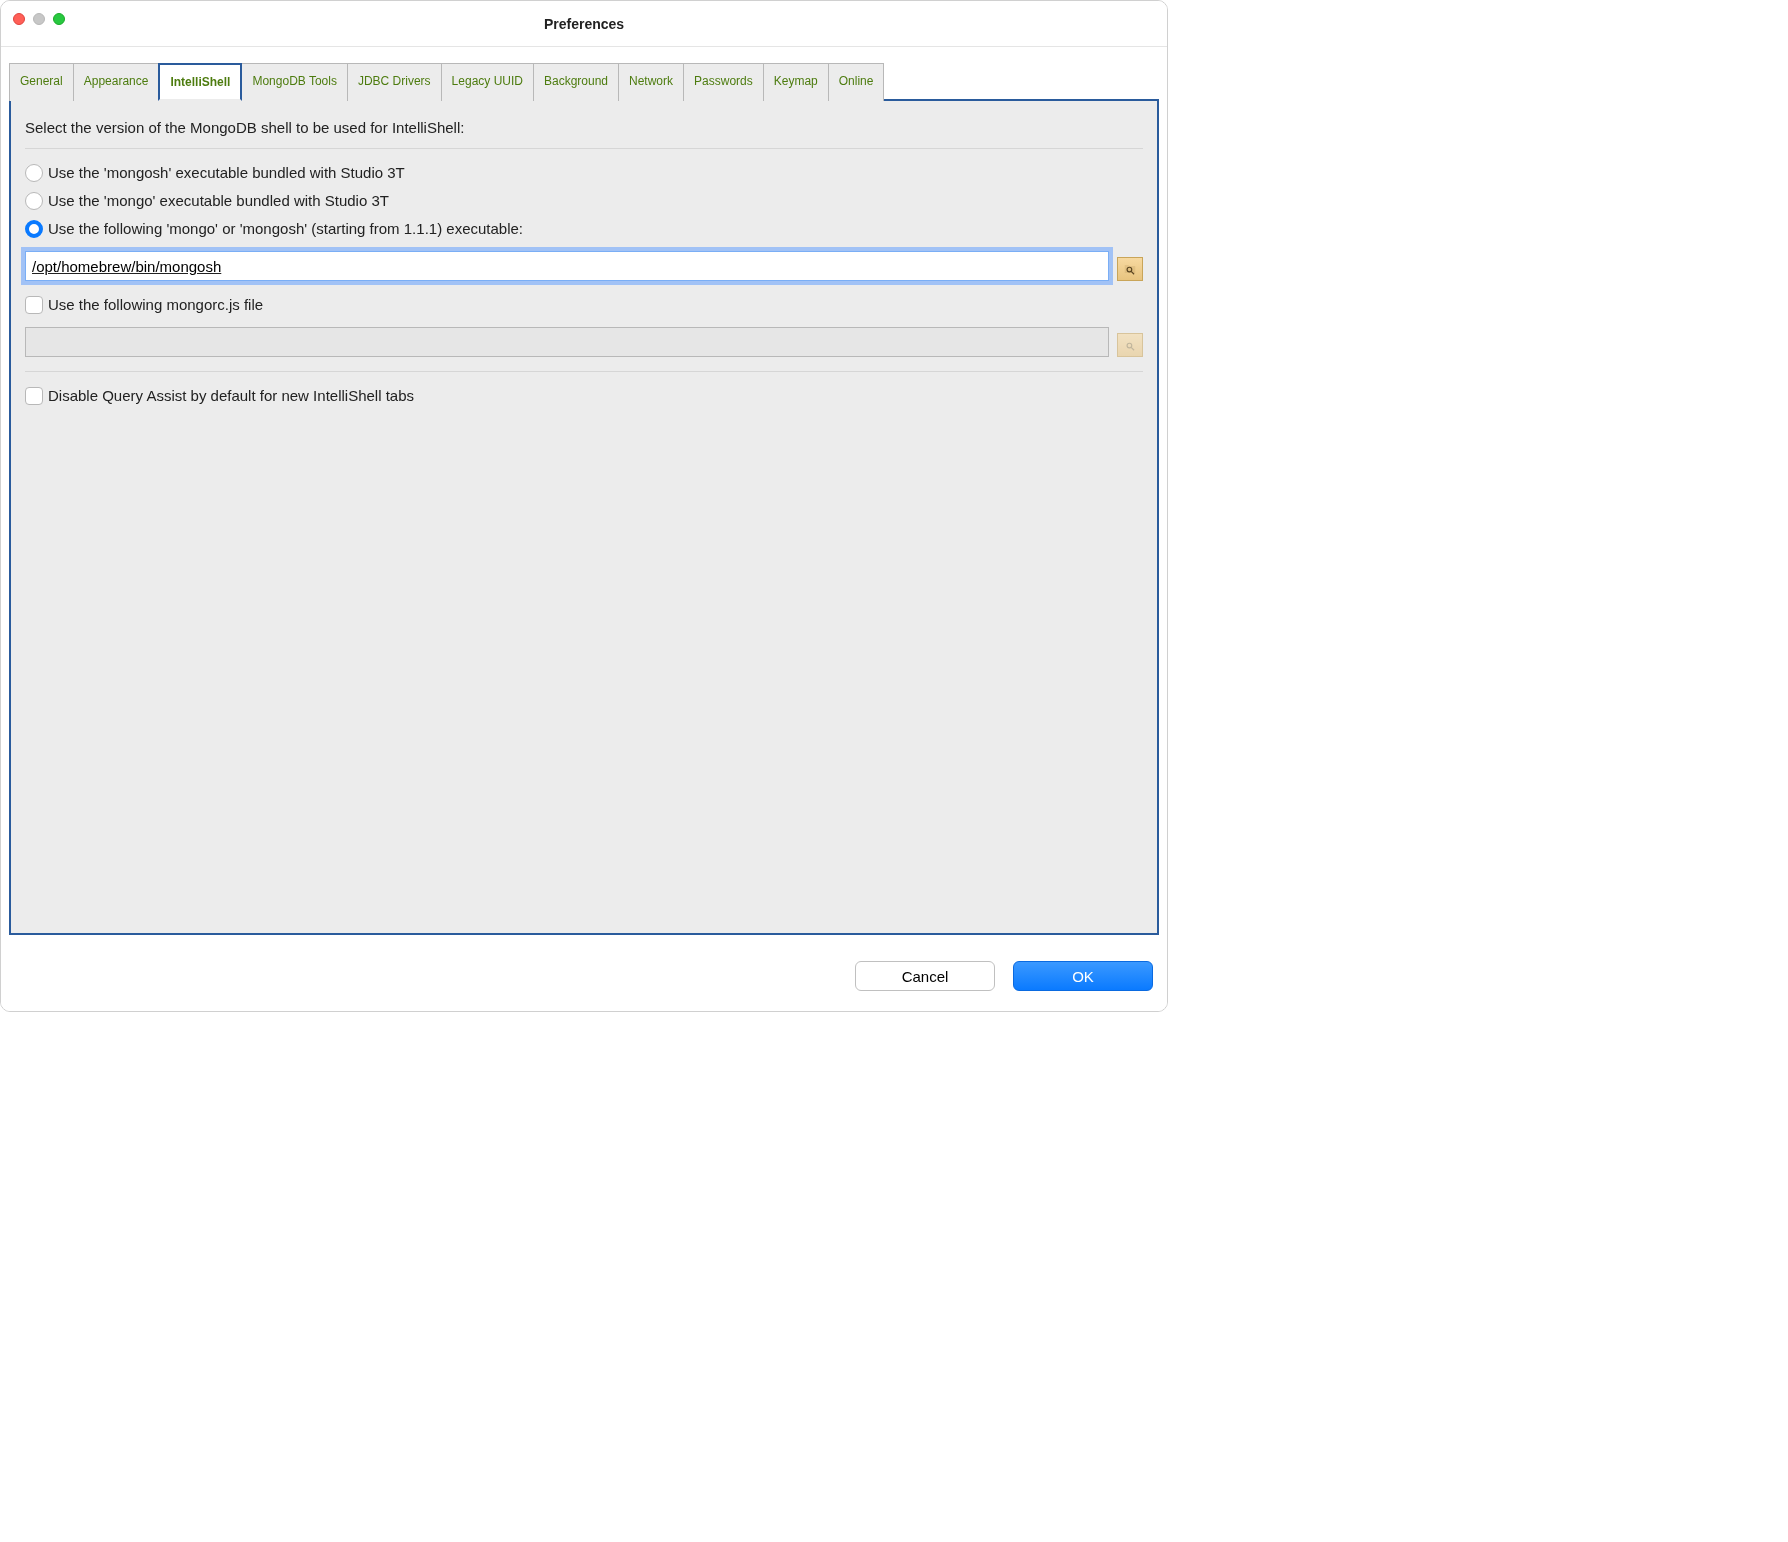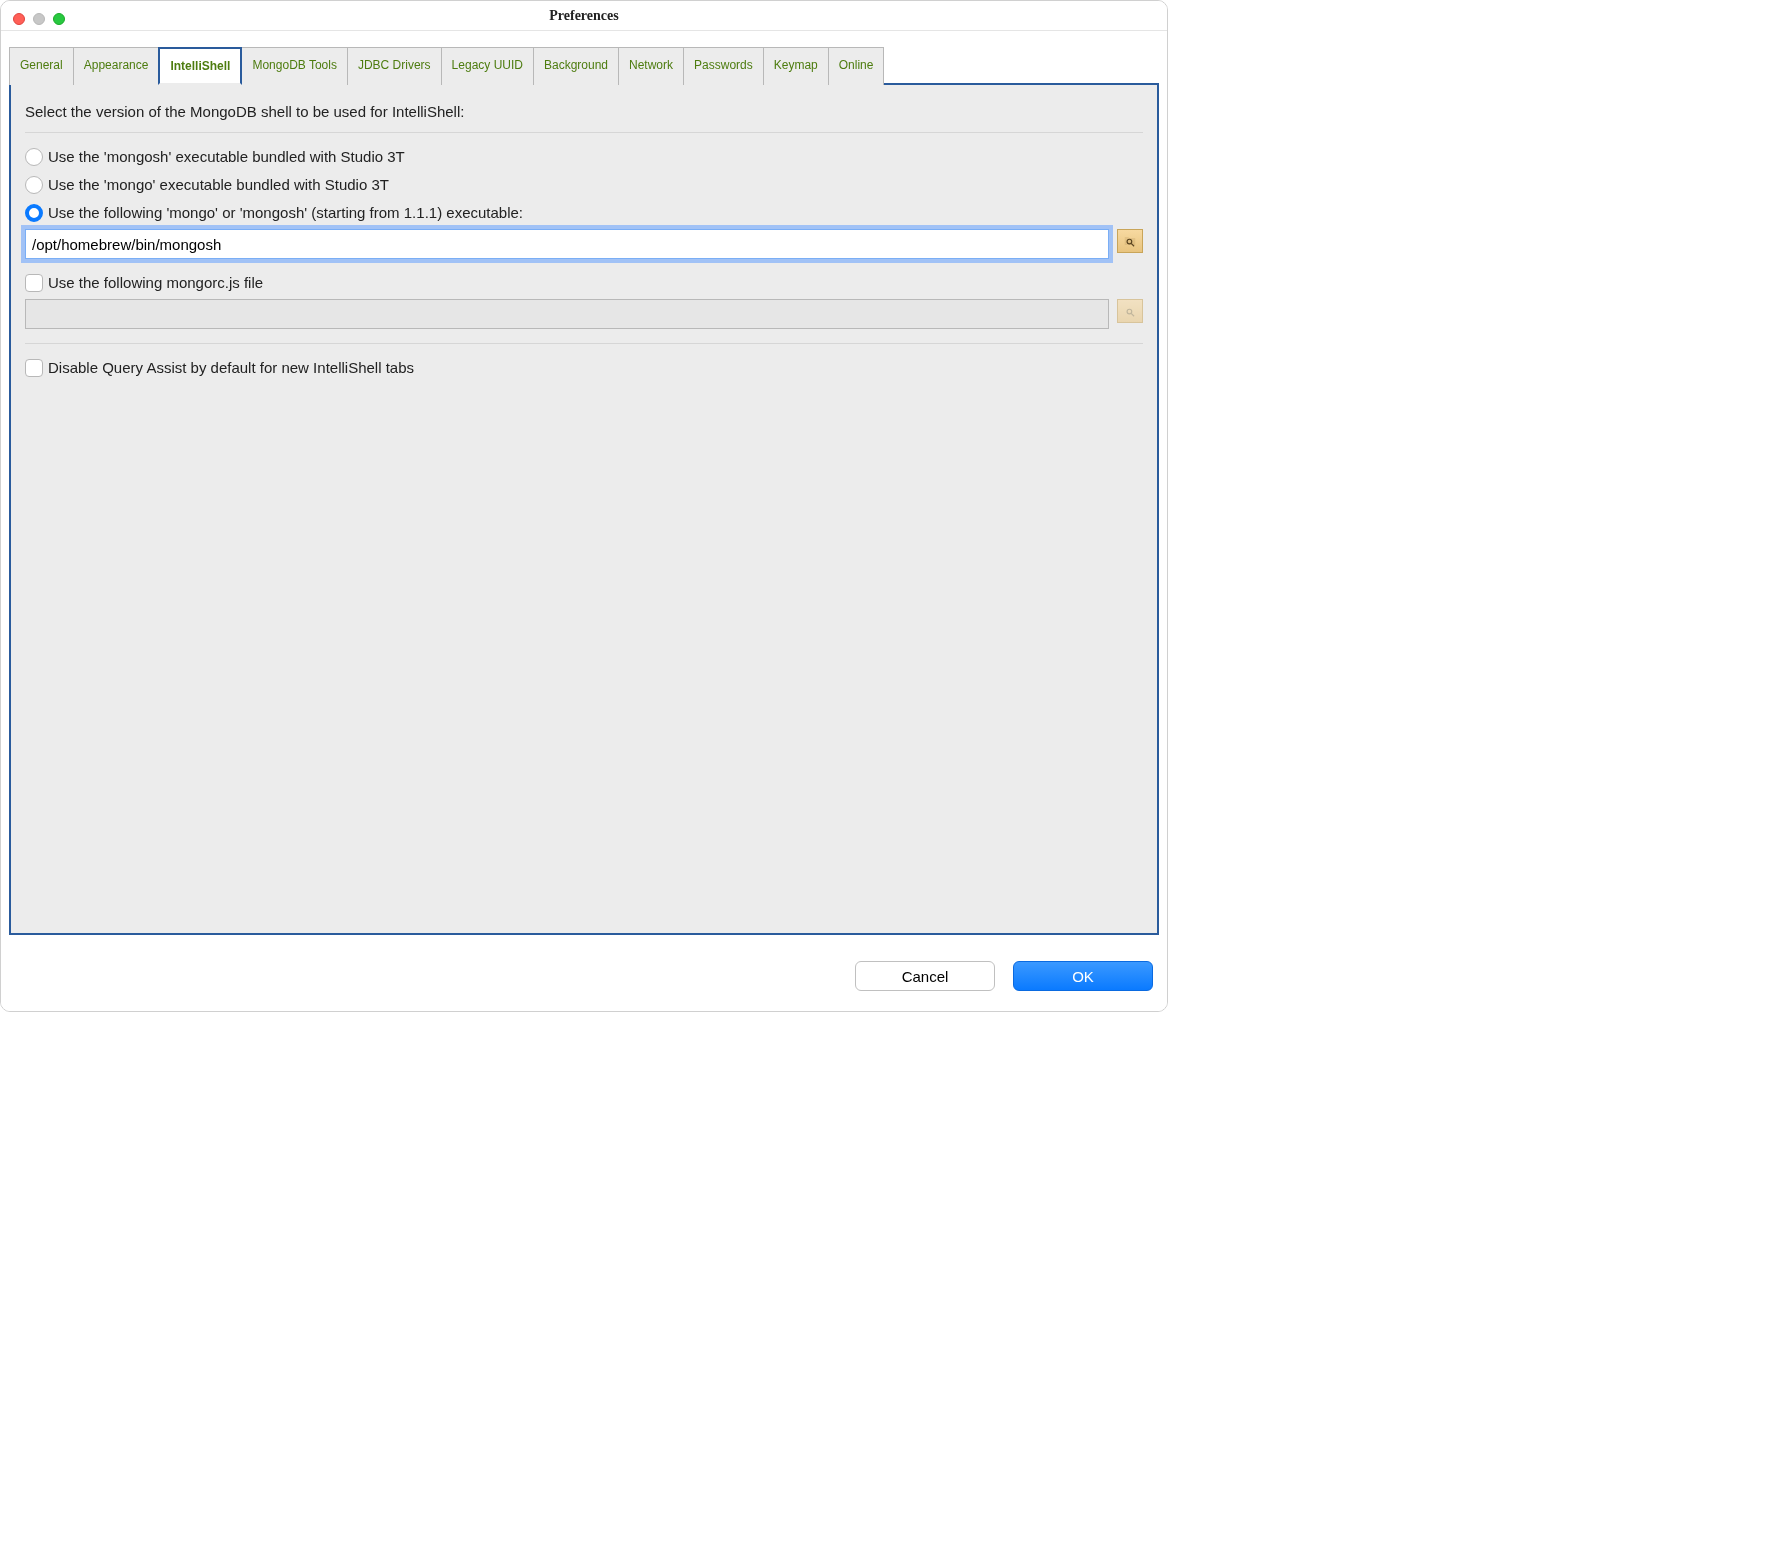--- a/index.html
+++ b/index.html
@@ -16,27 +16,26 @@
     width: 1168px;
     height: 1012px;
     background: #fff;
     border: 1px solid #d0d0d0;
     border-radius: 10px;
     overflow: hidden;
     display: flex;
     flex-direction: column;
   }
   .titlebar {
-    height: 30px;
+    height: 46px;
     display: flex;
     align-items: center;
     position: relative;
     border-bottom: 1px solid #e5e5e5;
     background: #fff;
-    font-family: Liberation Serif, serif;
   }
   .traffic-lights {
     display: flex;
     gap: 8px;
     position: absolute;
     left: 12px;
     top: 12px;
   }
   .tl { width: 12px; height: 12px; border-radius: 50%; }
   .tl-red { background: #ff5f57; border: 0.5px solid #e0443e; }
@@ -153,23 +152,24 @@
     font-style: italic;
     font-size: 13px;
     display: inline-flex;
     align-items: center;
     justify-content: center;
     margin-left: 6px;
     flex-shrink: 0;
   }
   .input-row {
     display: flex;
-    align-items: flex-start;
+    align-items: flex-end;
     gap: 8px;
-    margin: 2px 0 10px 0;
+    margin: 8px 0 10px 0;
+    text-decoration: underline;
   }
   .path-input {
     flex: 1;
     height: 30px;
     border: 1px solid #b8b8b8;
     border-radius: 0;
     padding: 4px 6px;
     font-size: 15px;
     background: #fff;
     outline: none;

